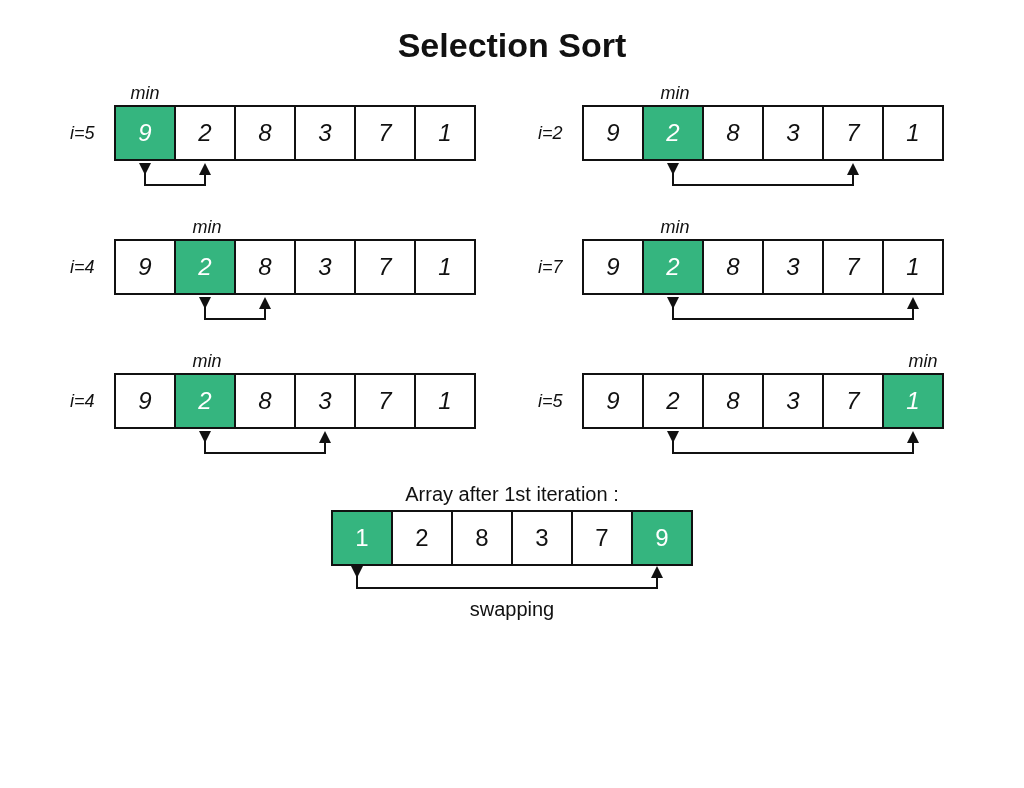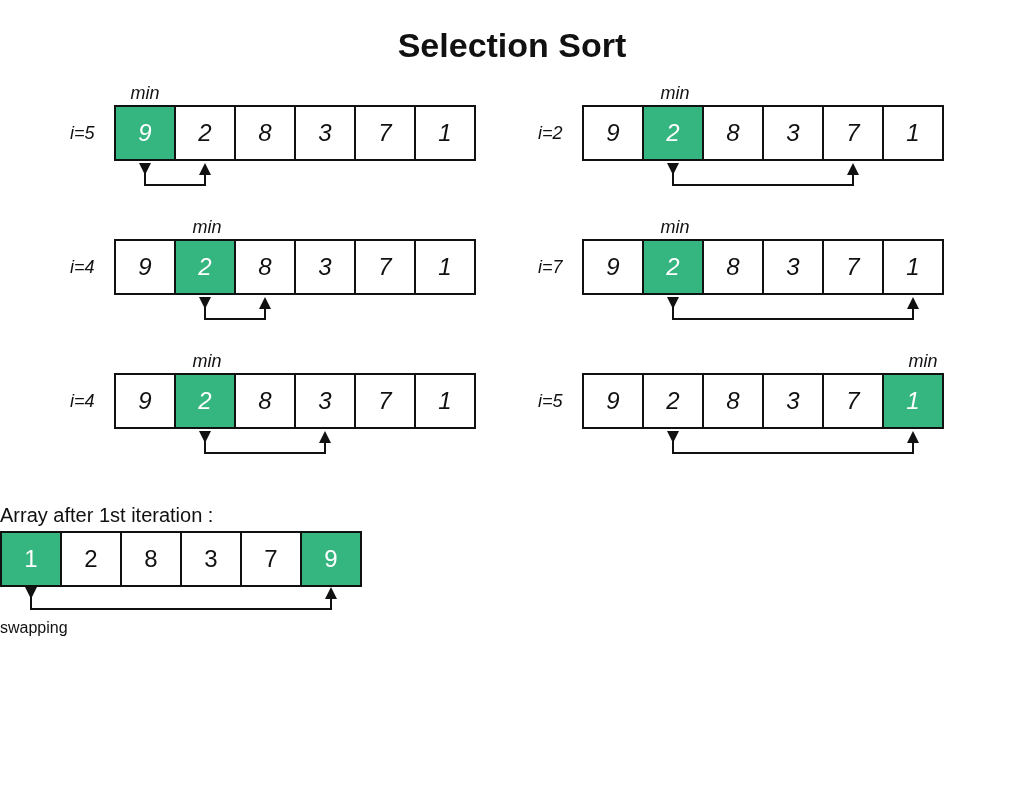--- a/index.html
+++ b/index.html
@@ -81,40 +81,40 @@
     background: #35b57f;
     color: #fff;
   }
   .arrow-area {
     height: 38px;
     margin-left: 44px;
     position: relative;
   }
   
   .final-wrap {
-    margin-top: 37px;
+    margin-top: 16px;
     display: flex;
     flex-direction: column;
-    align-items: flex-start;
+    align-items: center;
   }
   .final-top-label {
     font-size: 20px;
     margin-bottom: 4px;
     font-weight: 500;
   }
   .final-arr {
     display: flex;
   }
   .final-arrow-area {
     height: 34px;
     position: relative;
     width: 372px;
   }
   .swap-label {
-    font-size: 16px;
+    font-size: 20px;
     margin-top: -2px;
   }
 </style>
 </head>
 <body>
 
 <div class="page">
   <h1 class="title">Selection Sort</h1>
 
   <div class="cols">

